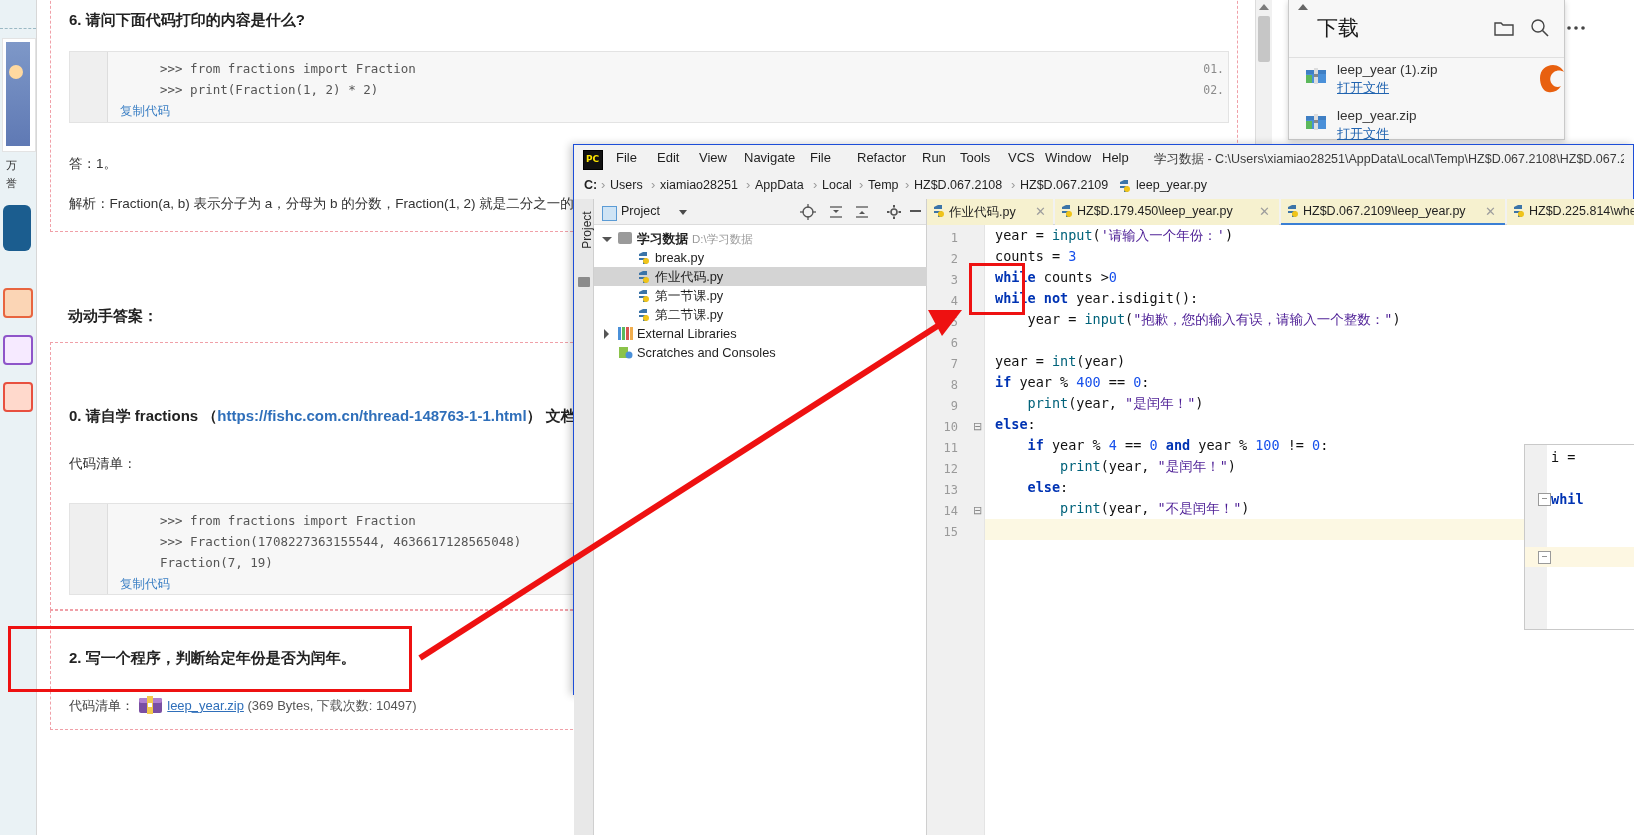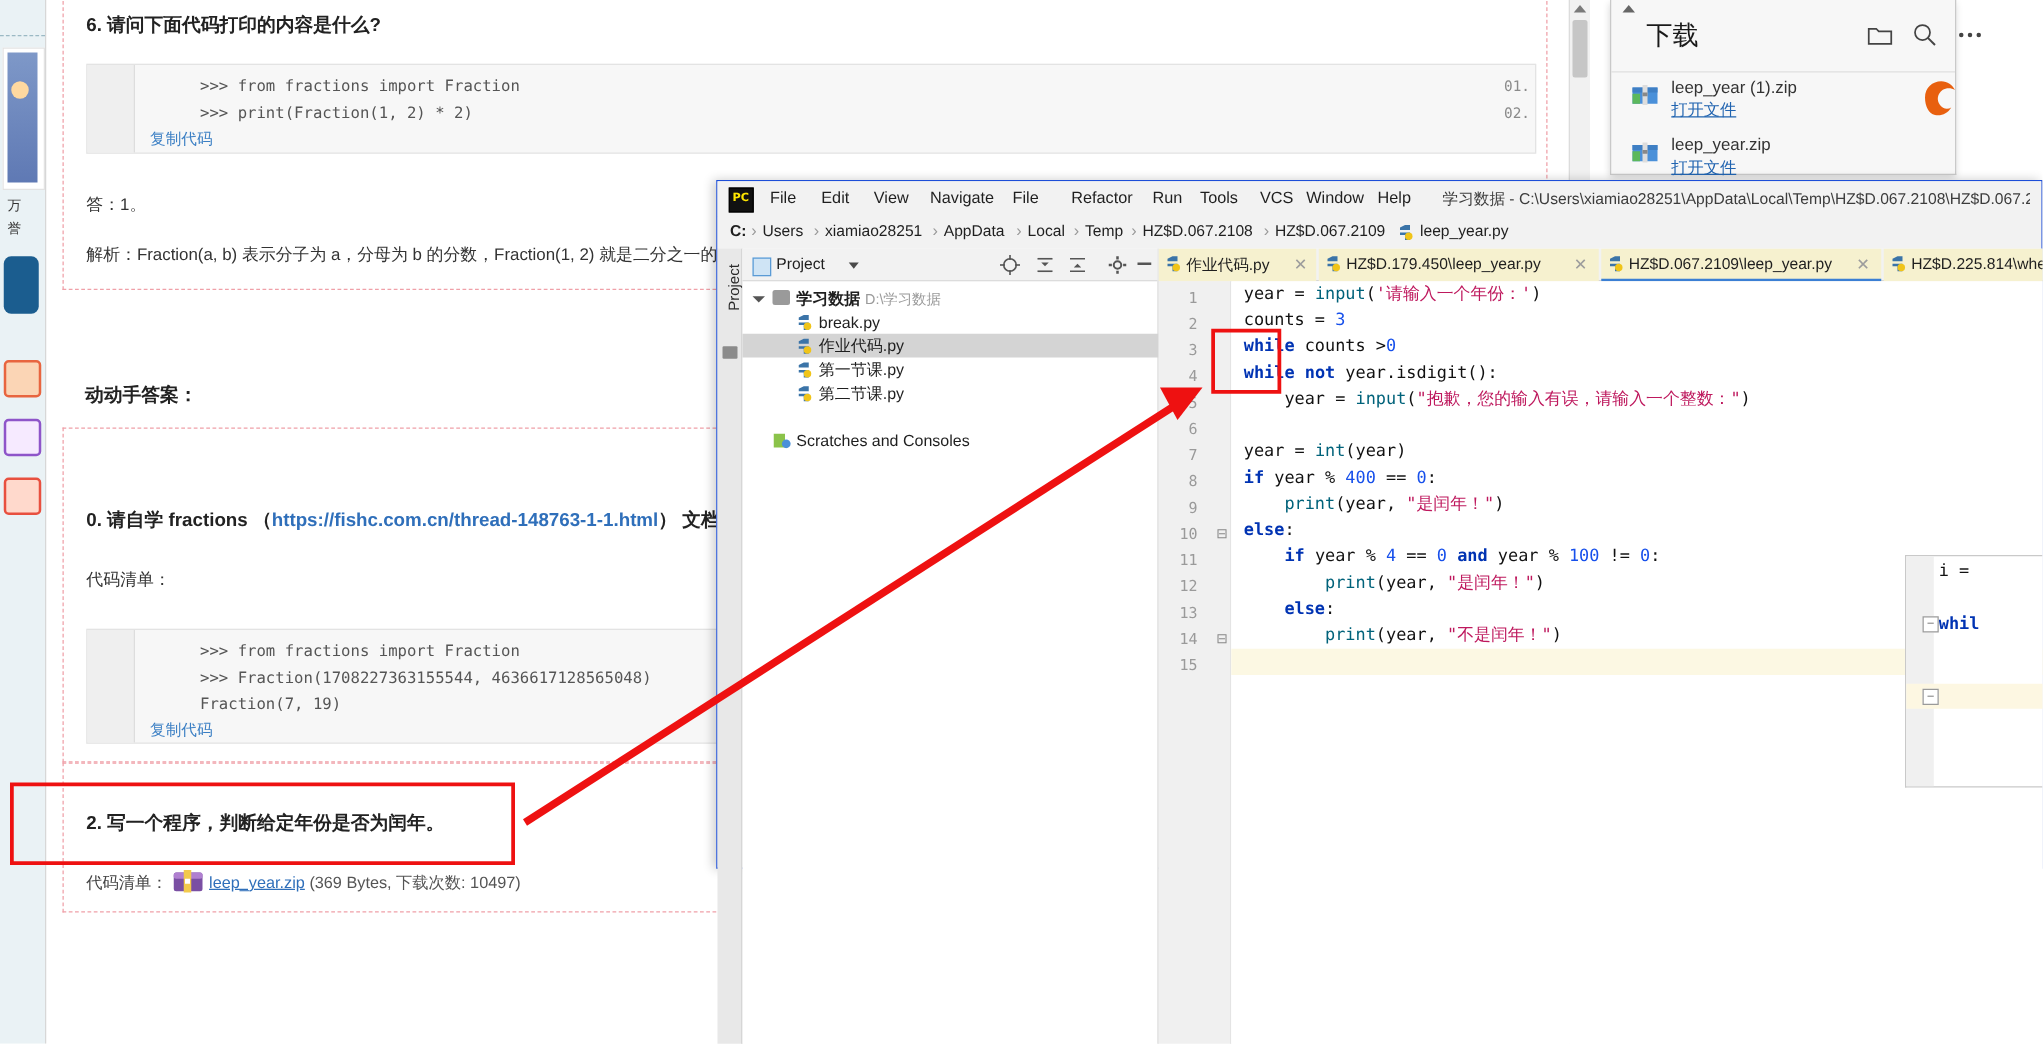--- a/index.html
+++ b/index.html
@@ -86,21 +86,21 @@
   .etab{position:absolute;top:0;height:26px;background:#f6f1cf;box-sizing:border-box;cursor:pointer;white-space:nowrap;}
   .etab.active{background:#f6f1cf;border-bottom:2px solid #3b7fd4;}
   .etab .tlbl{position:absolute;left:22px;top:5px;font-size:12.5px;color:#1f1f1f;}
   .etab .tclose{position:absolute;top:5px;font-size:13px;color:#9d9d9d;}
   .etab .tico{position:absolute;left:4px;top:5px;width:14px;height:14px;}
   #gutter{position:absolute;left:0;top:26px;width:58px;height:654px;background:#f0f0f0;border-right:1px solid #e4e4e4;box-sizing:border-box;}
   .gl{position:absolute;right:26px;font-family:"DejaVu Sans Mono",monospace;font-size:12px;color:#9a9a9a;}
   #code-area{position:absolute;left:58px;top:26px;width:650px;height:654px;background:#fff;}
   .cl{position:absolute;left:10px;font-family:"DejaVu Sans Mono",monospace;font-size:13.5px;white-space:pre;color:#111;line-height:21px;}
   .kw{color:#0033b3;font-weight:bold;}
-  .str{color:#be185d;}
+  .str{color:#4c1d95;}
   .num{color:#1750eb;}
   .fn{color:#111;}
   .builtin{color:#00627a;}
   #code-hl-line{position:absolute;left:0;top:0;width:650px;height:21px;background:#fcf8e3;}
   #code-redbox{position:absolute;border:3px solid #ee1111;box-sizing:border-box;}
   .fold{position:absolute;font-size:11px;color:#8a8a8a;}
 
   
   #right-sliver{position:absolute;left:1524px;top:444px;width:110px;height:186px;background:#fff;border:1px solid #c9c9c9;border-right:none;box-sizing:border-box;}
   #rs-gutter{position:absolute;left:0;top:0;width:22px;height:100%;background:#f0f0f0;}
@@ -388,20 +388,32 @@
     <div class="tree-row" style="top:106px;">
       <span class="pyfile" style="left:42px;top:3px;">
         <svg width="14" height="14" viewBox="0 0 14 14">
             <path d="M7 1h4v4H3v2h8v6H7V9H3V3z" fill="#3b74a8"></path>
             <circle cx="10" cy="10" r="3" fill="#f0c419"></circle>
           </svg>
       </span>
       <div class="tw-label" style="left:61px;top:2px;">第二节课.py</div>
     </div>
 
+    <div class="tree-row" style="top:125px;">
+      <div class="tw-arrow" style="left:10px;top:5px;border-top:5px solid transparent;border-bottom:5px solid transparent;border-left:5px solid #555;"></div>
+      <span style="position:absolute;left:24px;top:3px;">
+        <svg width="15" height="13" viewBox="0 0 15 13">
+            <rect x="0" y="0" width="3" height="13" fill="#4a90d9"></rect>
+            <rect x="4" y="0" width="3" height="13" fill="#5cb85c"></rect>
+            <rect x="8" y="0" width="3" height="13" fill="#d9534f"></rect>
+            <rect x="12" y="0" width="3" height="13" fill="#f0ad4e"></rect>
+          </svg>
+      </span>
+      <div class="tw-label" style="left:43px;top:2px;">External Libraries</div>
+    </div>
 
     <div class="tree-row" style="top:144px;">
       <span style="position:absolute;left:24px;top:3px;">
         <svg width="15" height="13" viewBox="0 0 15 13">
             <rect x="1" y="1" width="9" height="11" fill="#8bc34a"></rect>
             <circle cx="11" cy="9" r="3.5" fill="#4a90d9"></circle>
           </svg>
       </span>
       <div class="tw-label" style="left:43px;top:2px;">Scratches and Consoles</div>
     </div>

